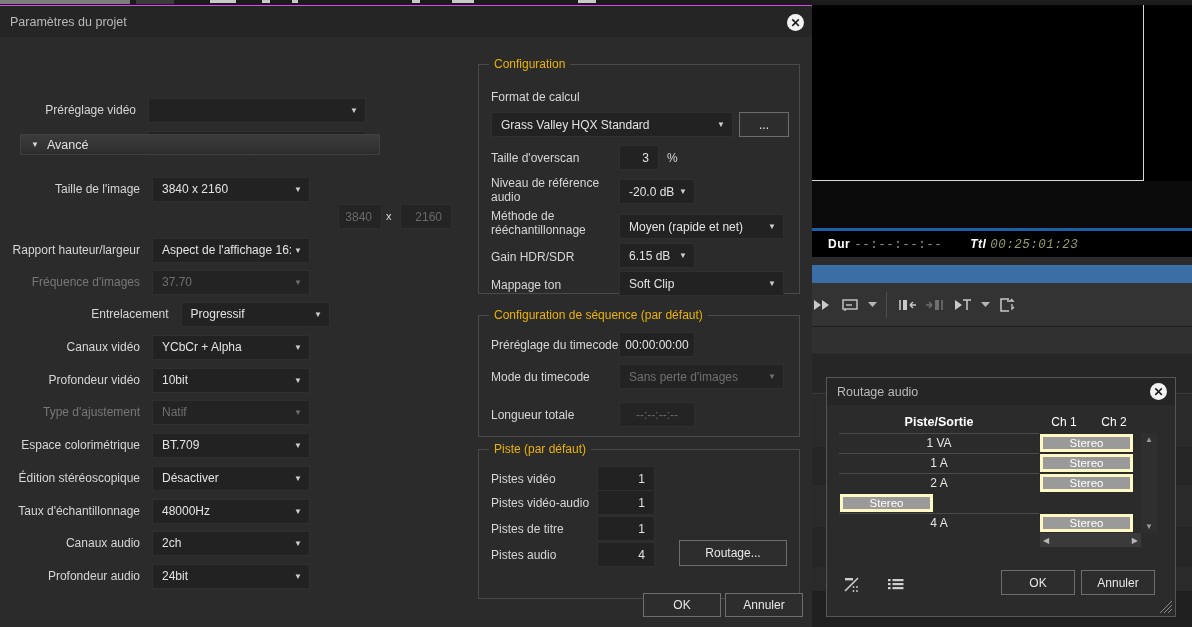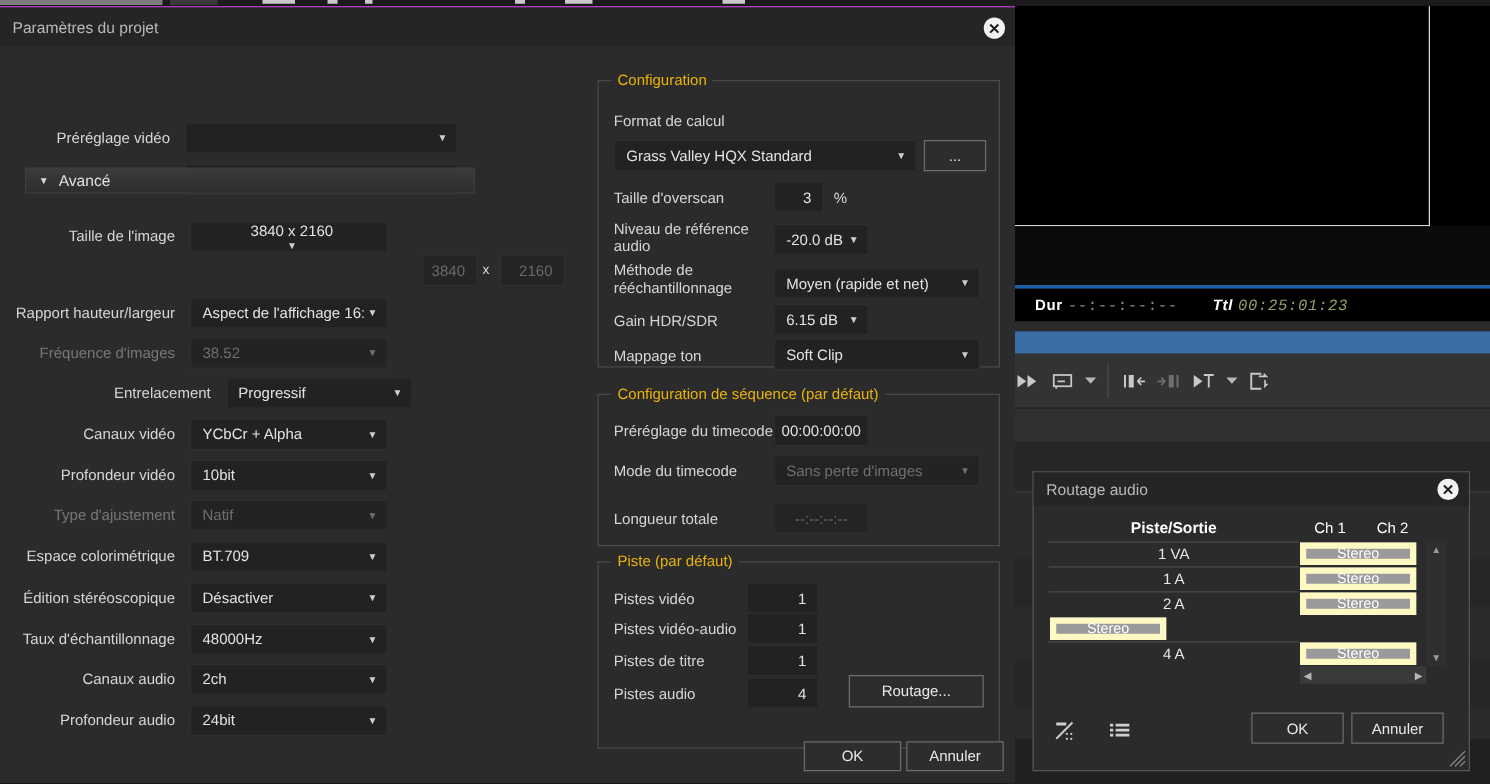--- a/index.html
+++ b/index.html
@@ -168,21 +168,21 @@
   .rt-head .ch {
     width: 50px; text-align: center; color: #ffffff; font-size: 12px;
   }
   .rt-row { display: flex; align-items: center; height: 20px; }
   .rt-row .name {
     width: 200px; text-align: center; color: #e6e6e6; font-size: 12px;
     border-top: 1px solid #4a4a4a; height: 20px; line-height: 19px;
   }
   .rt-row .cell {
     width: 93px; height: 18px; margin-left: 1px;
-    background: #9a9a9a; border: 5px solid #fef9c3;
+    background: #9a9a9a; border: 3px solid #fef9c3;
     color: #ffffff; font-size: 11.5px;
     display: flex; align-items: center; justify-content: center; cursor: pointer;
   }
   .rt-vscroll {
     position: absolute; left: 314px; top: 55px; width: 16px; height: 100px;
     background: #2f2f2f;
   }
   .rt-vscroll .sb-arrow {
     width: 16px; height: 13px; color: #9a9a9a; font-size: 8px;
     display: flex; align-items: center; justify-content: center; cursor: pointer;
@@ -328,41 +328,41 @@
           </div>
         </div>
 
         <div class="adv-header">
           <span class="tri">▼</span>
           <span class="atxt">Avancé</span>
         </div>
 
         <div class="row" style="left:0;top:139px;width:330px;">
           <div class="lab">Taille de l'image</div>
-          <div class="combo" style="width:158px;flex-direction:column;">
+          <div class="combo" style="width:158px;">
             <span class="txt">3840 x 2160</span>
             <span class="arw">▼</span>
           </div>
         </div>
         <div style="position:absolute;left:338px;top:167px;width:44px;" class="numfield dim">3840</div>
         <div style="position:absolute;left:386px;top:173px;" class="xmark">x</div>
         <div style="position:absolute;left:400px;top:167px;width:52px;" class="numfield dim">2160</div>
 
         <div class="row" style="left:0;top:200px;width:330px;">
           <div class="lab">Rapport hauteur/largeur</div>
           <div class="combo" style="width:158px;">
             <span class="txt">Aspect de l'affichage 16:9</span>
             <span class="arw">▼</span>
           </div>
         </div>
 
         <div class="row" style="left:0;top:232px;width:330px;">
           <div class="lab dim">Fréquence d'images</div>
           <div class="combo dim" style="width:158px;">
-            <span class="txt">38.52</span>
+            <span class="txt">37.70</span>
             <span class="arw">▼</span>
           </div>
         </div>
 
         <div class="row" style="left:0;top:264px;width:330px;padding-left:37px;">
           <div class="lab">Entrelacement</div>
           <div class="combo" style="width:158px;">
             <span class="txt">Progressif</span>
             <span class="arw">▼</span>
           </div>

